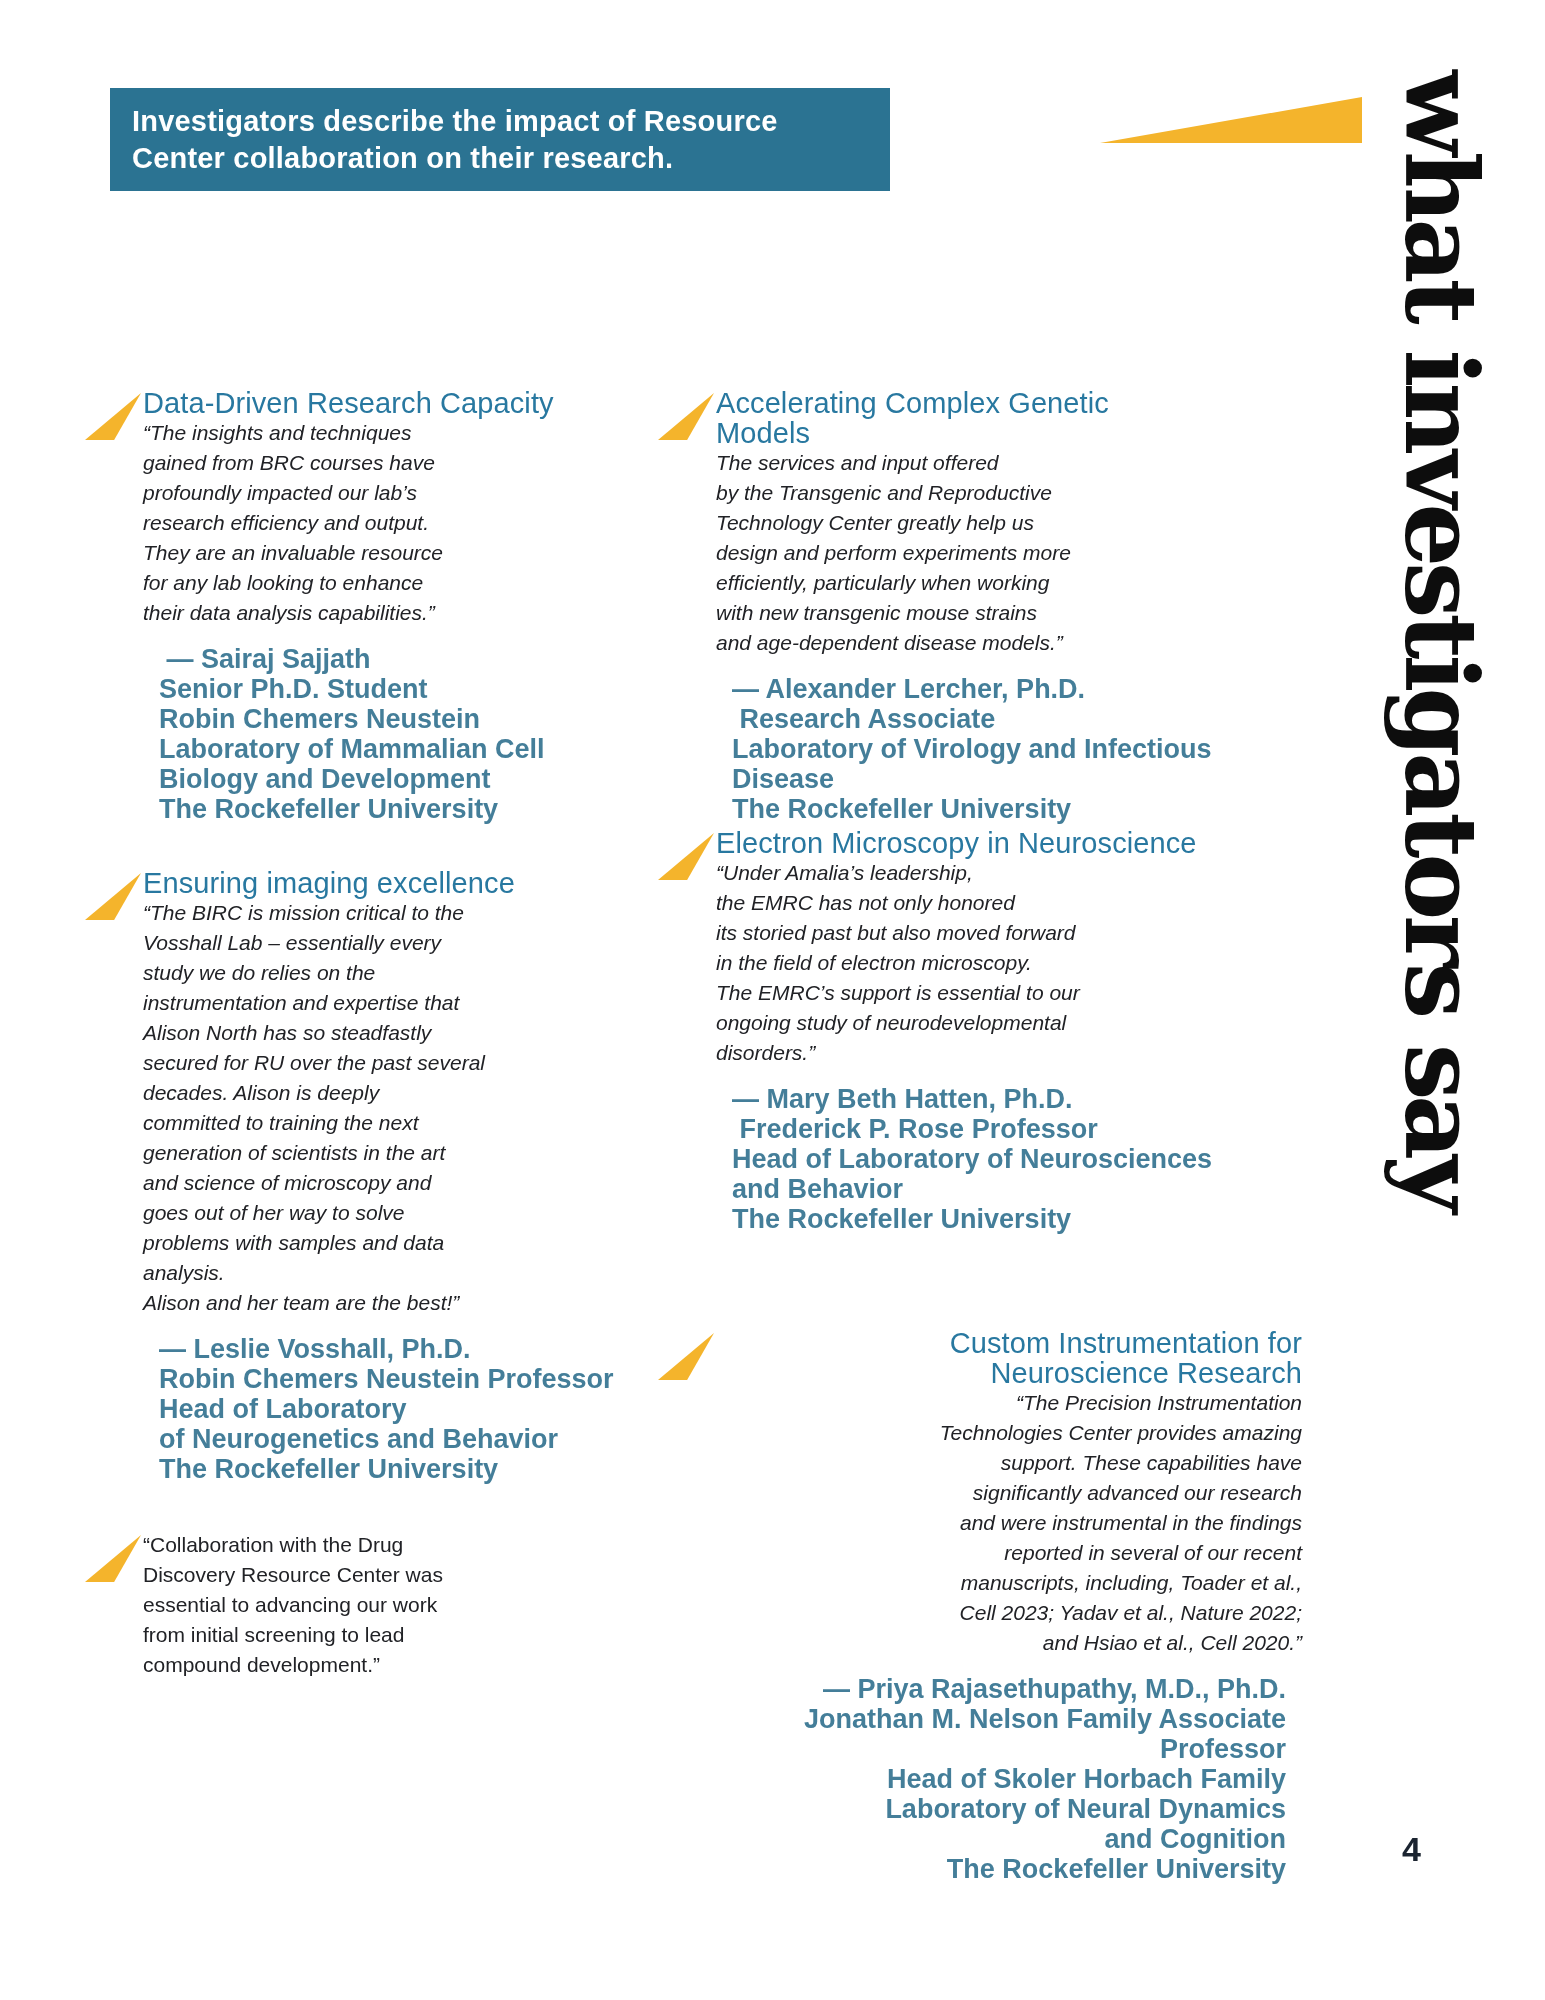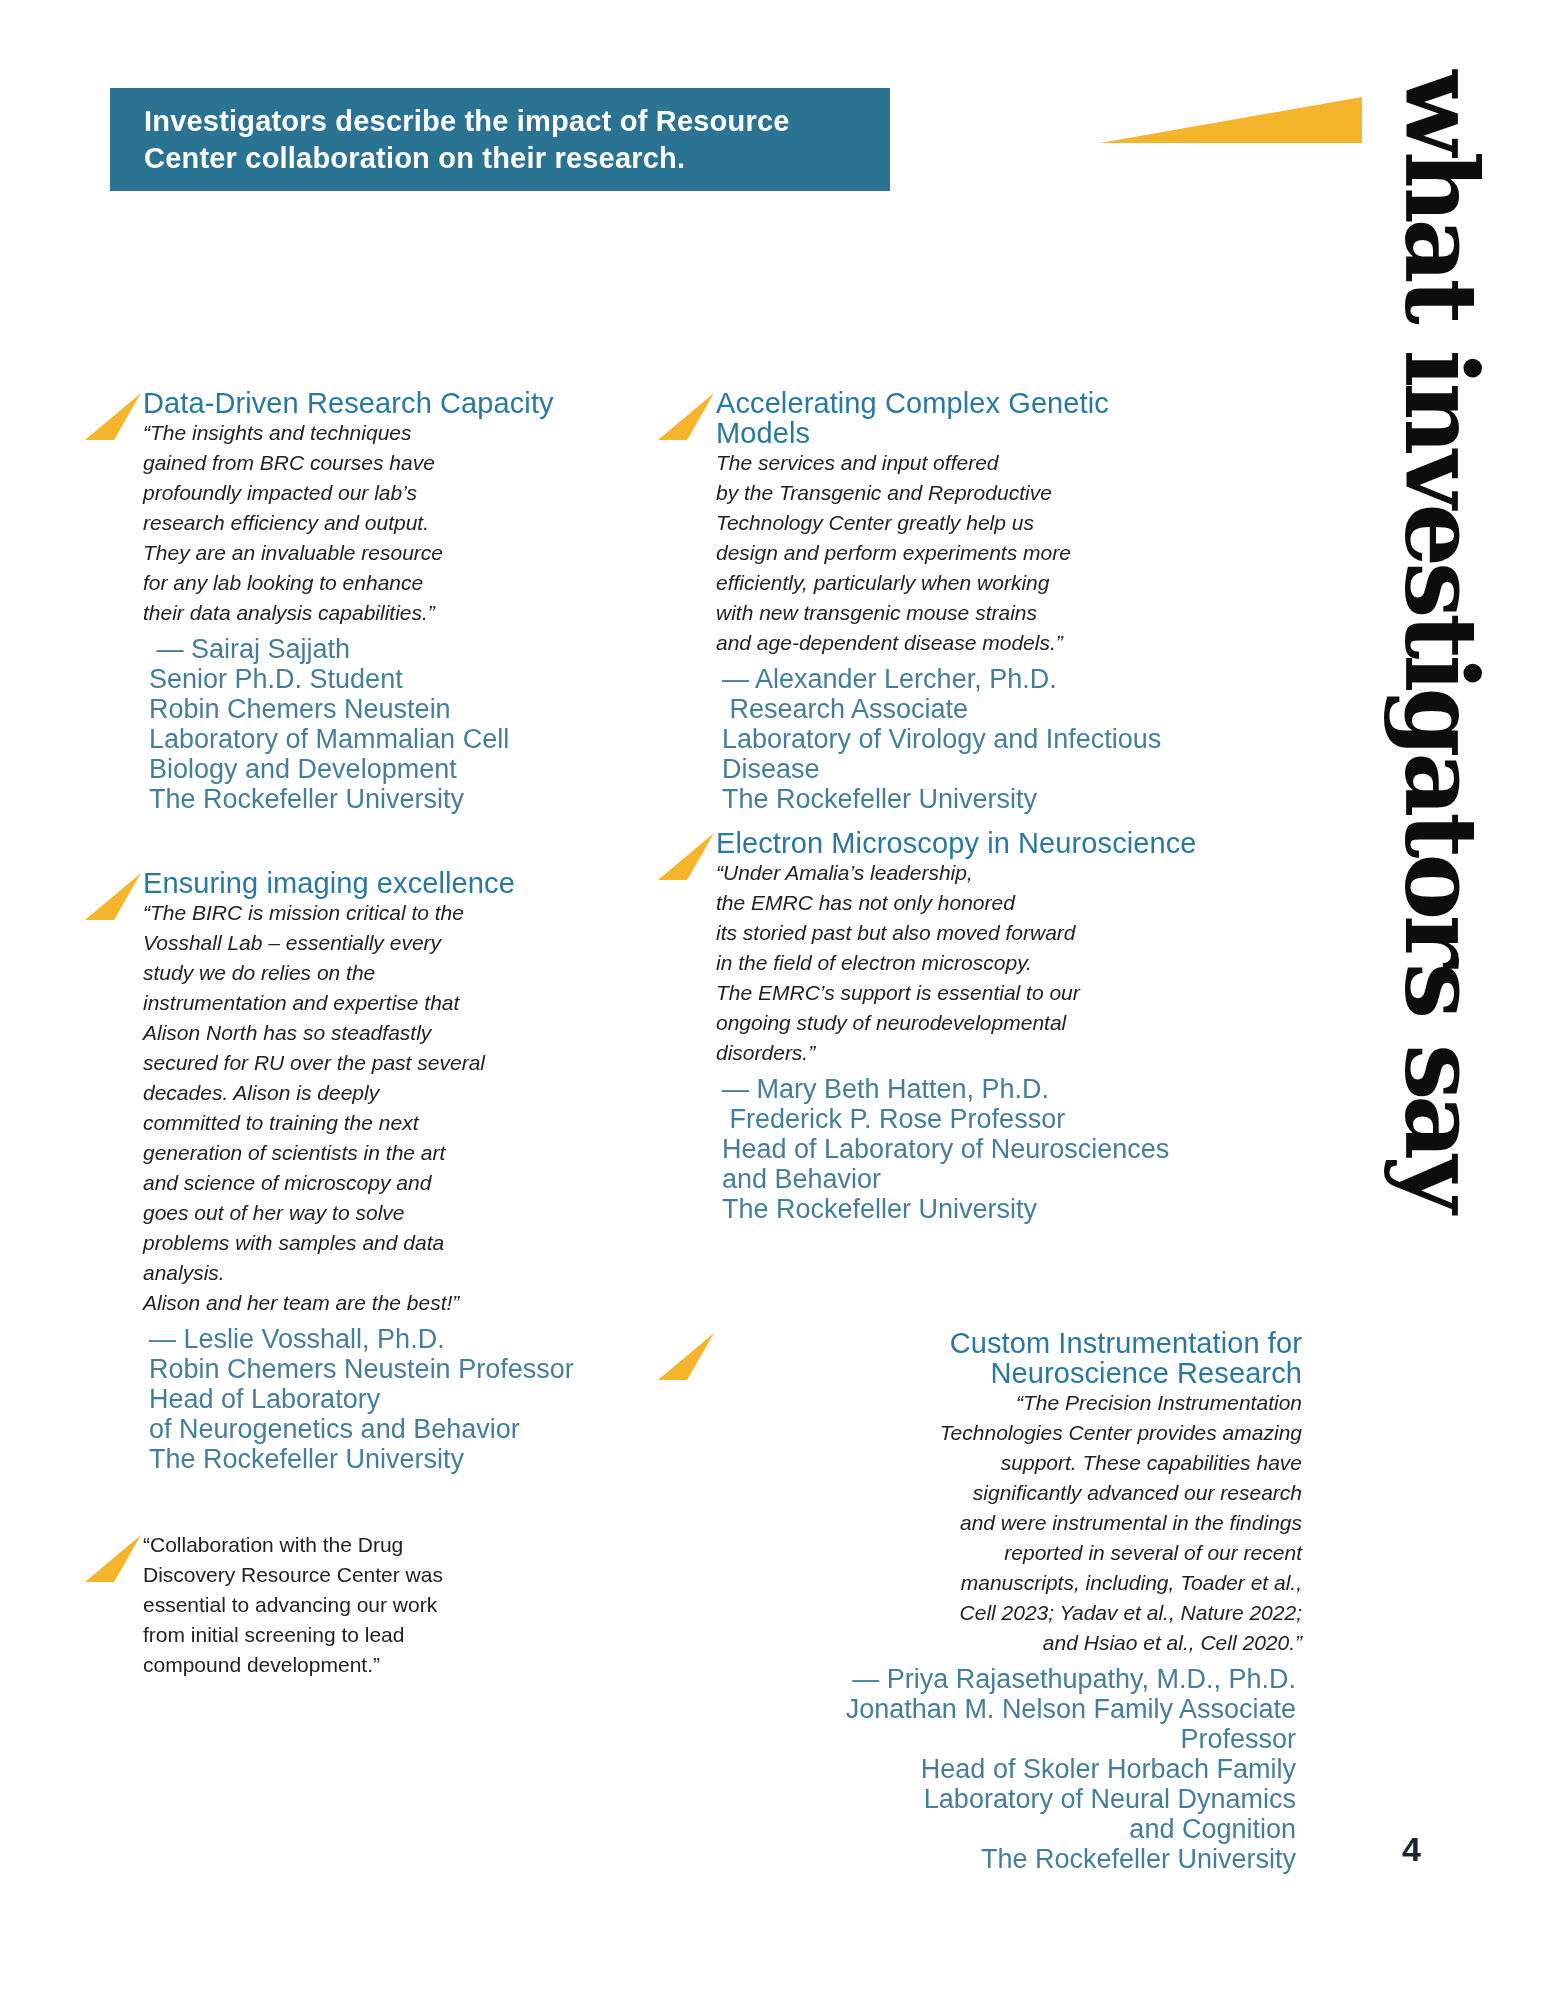--- a/index.html
+++ b/index.html
@@ -10,21 +10,20 @@
   }
   
   .banner{
     position:absolute;left:110px;top:88px;width:780px;height:103px;
     background:#2B7392;color:#ffffff;display:flex;align-items:center;
     box-sizing:border-box;padding:8px 20px 8px 22px;
   }
   .banner-text{
     font-size:29px;font-weight:bold;line-height:1.26;white-space:pre-wrap;
     letter-spacing:.2px;
-    margin-left:12px;
   }
   
   .top-accent{
     position:absolute;left:1100px;top:97px;width:262px;height:46px;
     background:#F4B42C;clip-path:polygon(0 100%,100% 0,100% 100%);
   }
   
   .vertical-title{
     position:absolute;left:1505px;top:70px;width:1200px;height:135px;
     transform:rotate(90deg);transform-origin:0 0;
@@ -46,22 +45,22 @@
   .heading{
     margin:0;font-size:29px;font-weight:normal;color:#2878A0;
     line-height:30px;white-space:pre-wrap;letter-spacing:.1px;
   }
   .quote{
     margin:0;font-size:21px;color:#212226;font-style:italic;
     line-height:30px;white-space:pre-wrap;
   }
   .quote.upright{font-style:normal;}
   .attribution{
-    margin:6px;font-size:27px;color:#447E99;font-style:normal;
-    line-height:30px;white-space:pre-wrap;
+    margin:16px;font-size:27px;color:#447E99;font-style:normal;
+    line-height:30px;white-space:pre-wrap;font-weight:bold;
   }
   
   .page-number{
     position:absolute;left:1402px;top:1830px;font-size:34px;font-weight:bold;
     color:#1B2430;
   }
 </style>
 </head>
 <body>
 

